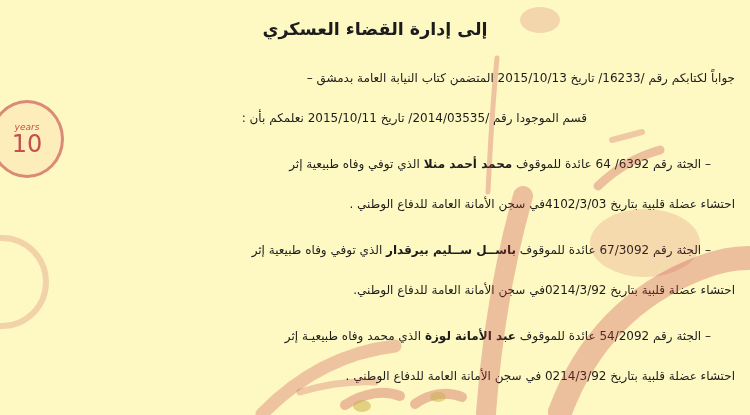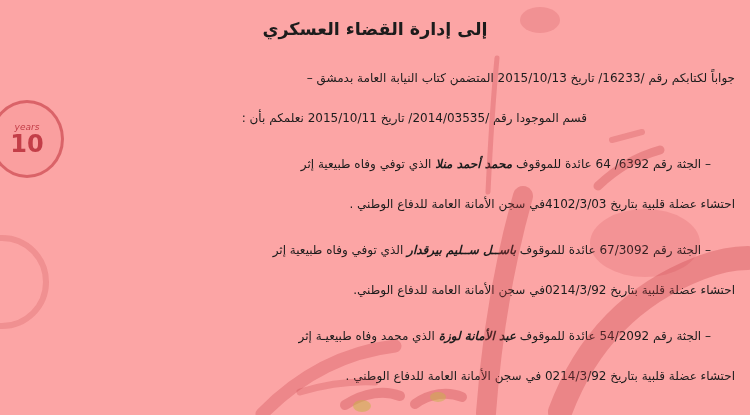--- a/index.html
+++ b/index.html
@@ -1,41 +1,41 @@
 <!DOCTYPE html>
 <html lang="ar" dir="rtl"><head>
 <meta charset="utf-8">
 <style>
   html,body{margin:0;padding:0;background:#e8e8e8;}
   .page{
     position:relative;width:750px;height:415px;overflow:hidden;
-    background:#fca5a5;
+    background:#fef9c3;
     font-family:"DejaVu Sans",sans-serif;
     color:#1c1c1c;direction:rtl;
   }
   .content{position:absolute;inset:0;padding:0 15px;z-index:1;}
   .title-wrap{height:58px;display:flex;align-items:center;justify-content:center;}
   .title{font-size:17.5px;font-weight:bold;}
   .line{height:40px;line-height:40px;text-align:right;font-size:12px;white-space:nowrap;}
   .intro-l2{padding-right:148px;}
   .bullet-l1{padding-right:24px;}
   .bullet{margin-top:6px;}
   .bullet:first-of-type{margin-top:8px;}
-  .detainee{font-weight:bold;font-style:italic;}
+  .detainee{font-weight:bold;}
   
   .watermark{position:absolute;inset:0;z-index:5;pointer-events:none;}
   .wm-badge{
     position:absolute;left:-10px;top:100px;width:68px;height:72px;
     border:3px solid rgba(185,40,50,.5);border-radius:50%;
     background:rgba(230,80,90,.07);
     display:flex;flex-direction:column;align-items:center;justify-content:center;
     color:rgba(180,35,48,.78);direction:ltr;
   }
   .wm-badge .yrs{font-size:9px;font-style:italic;line-height:10px;text-align:right;}
-  .wm-badge .ten{font-size:24px;font-weight:bold;line-height:24px;}
+  .wm-badge .ten{font-size:24px;font-weight:normal;line-height:24px;}
 </style>
 </head>
 <body>
 
 <div class="page">
 
   <div class="content">
 
     <div class="title-wrap">
       <span class="title">إلى إدارة القضاء العسكري</span>

